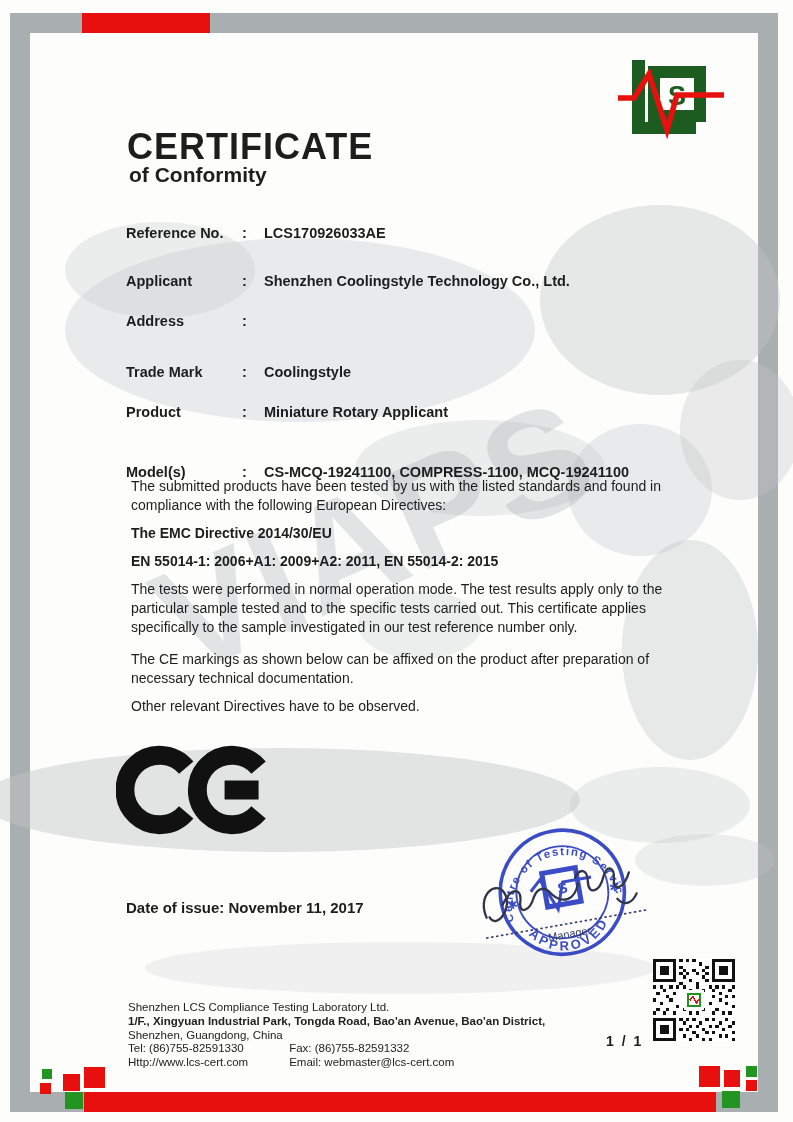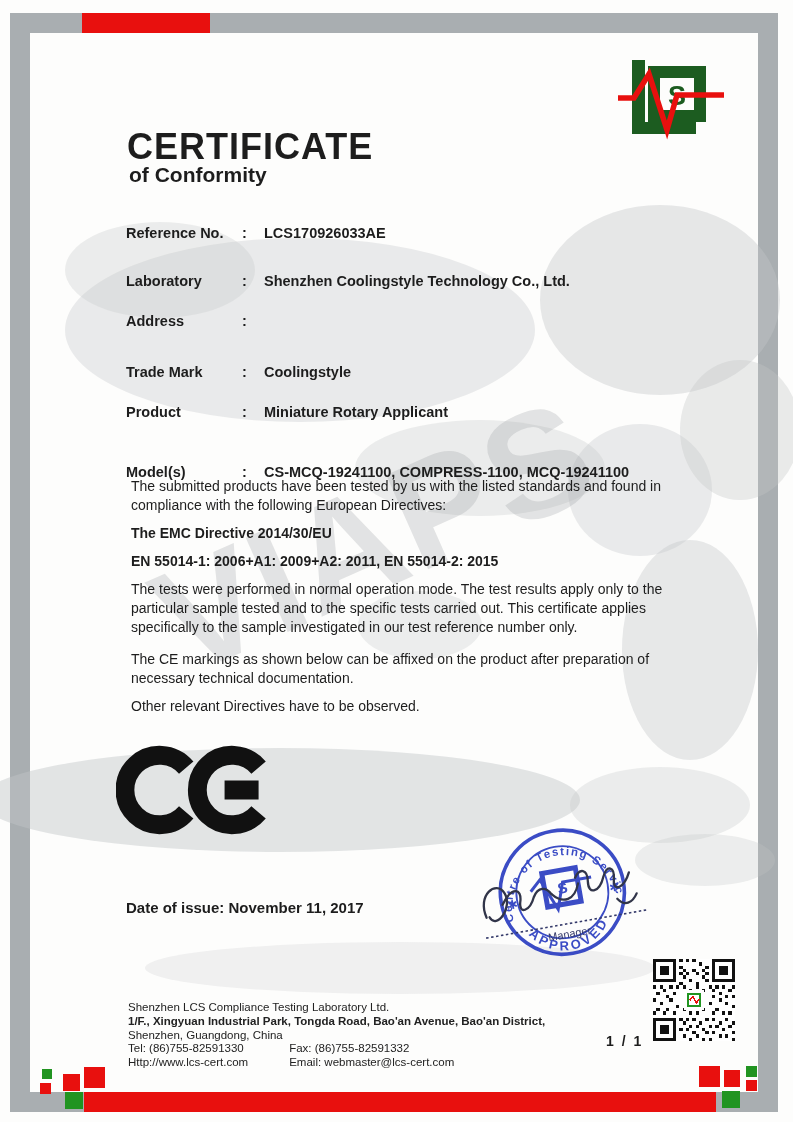--- a/index.html
+++ b/index.html
@@ -109,21 +109,21 @@
 
     <div class="title-main">CERTIFICATE</div>
     <div class="title-sub">of Conformity</div>
 
     <div class="field" style="top:224px;">
       <span class="lab">Reference No.</span>
         <span class="col">:</span>
         <span class="val">LCS170926033AE</span>
     </div>
     <div class="field" style="top:272px;">
-      <span class="lab">Laboratory</span>
+      <span class="lab">Applicant</span>
         <span class="col">:</span>
         <span class="val">Shenzhen Coolingstyle Technology Co., Ltd.</span>
     </div>
     <div class="field" style="top:312px;">
       <span class="lab">Address</span>
         <span class="col">:</span>
     </div>
     <div class="field" style="top:363px;">
       <span class="lab">Trade Mark</span>
         <span class="col">:</span>

